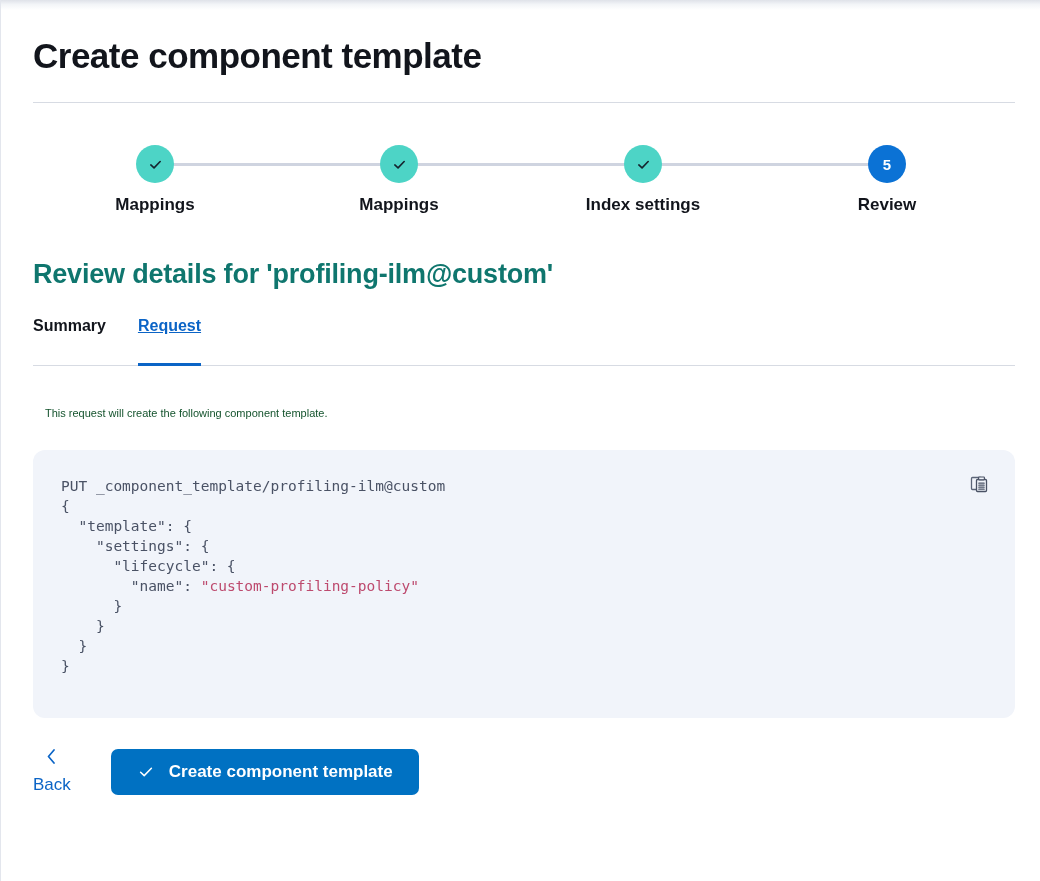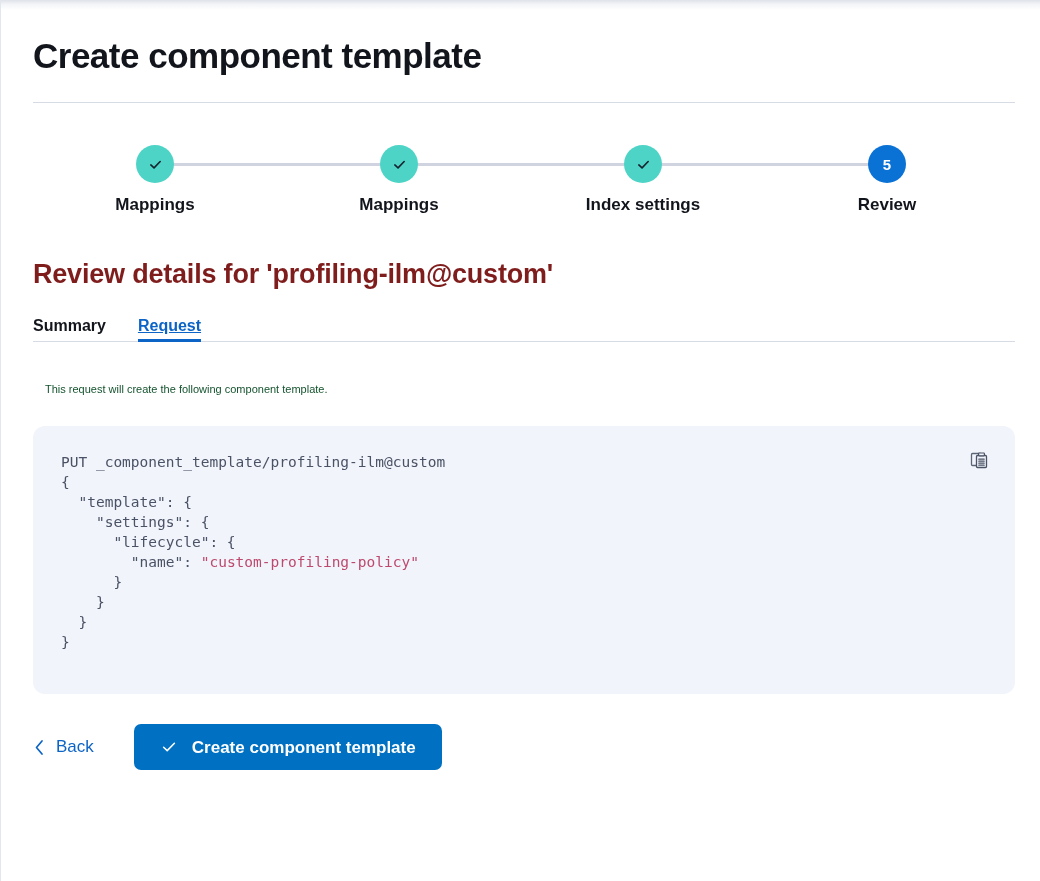--- a/index.html
+++ b/index.html
@@ -105,32 +105,32 @@
   }
 
   
   .review-title {
     margin: 0;
     padding: 42px 0 0 32px;
     font-size: 27px;
     line-height: 34px;
     font-weight: bold;
     letter-spacing: -0.2px;
-    color: #7f1d1d;
+    color: #0f766e;
   }
 
   .tabs {
     margin: 26px 26px 0 32px;
     display: flex;
     align-items: flex-end;
     border-bottom: 1px solid #d7dbe3;
     position: relative;
   }
   .tab {
-    padding: 0 0 4px 0;
+    padding: 0 0 28px 0;
     margin-right: 32px;
     font-size: 16px;
     font-weight: bold;
     color: #12151c;
     background: none;
     border: none;
     border-bottom: 3px solid transparent;
     margin-bottom: -1px;
     cursor: pointer;
     font-family: inherit;
@@ -196,20 +196,21 @@
     gap: 10px;
     color: #0b64c6;
     font-size: 17px;
     font-weight: normal;
     text-decoration: none;
     cursor: pointer;
     background: none;
     border: none;
     padding: 0;
     font-family: inherit;
+    flex-direction: column;
   }
   .primary-btn {
     display: inline-flex;
     align-items: center;
     gap: 14px;
     background: #0071c2;
     color: #ffffff;
     border: none;
     border-radius: 7px;
     padding: 14px 26px;

